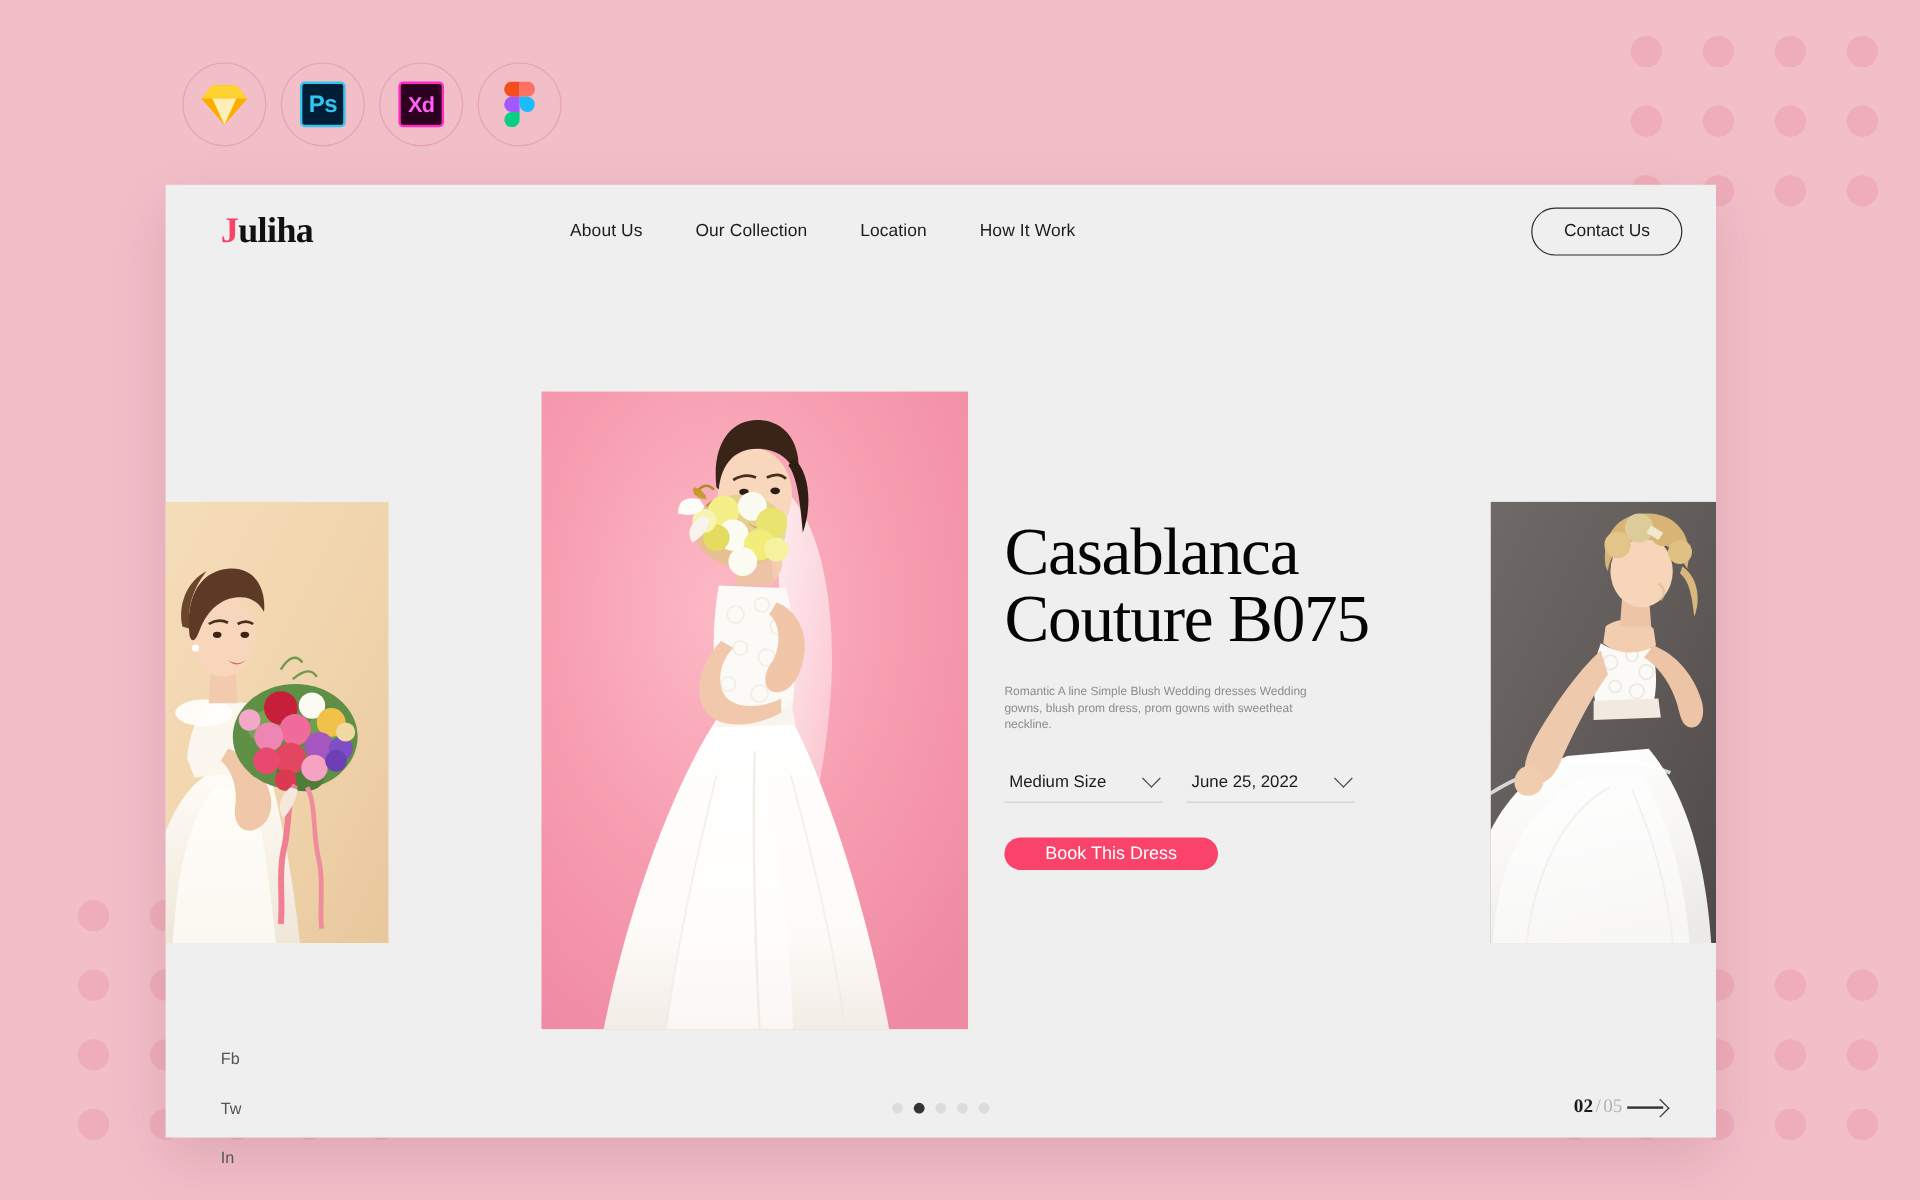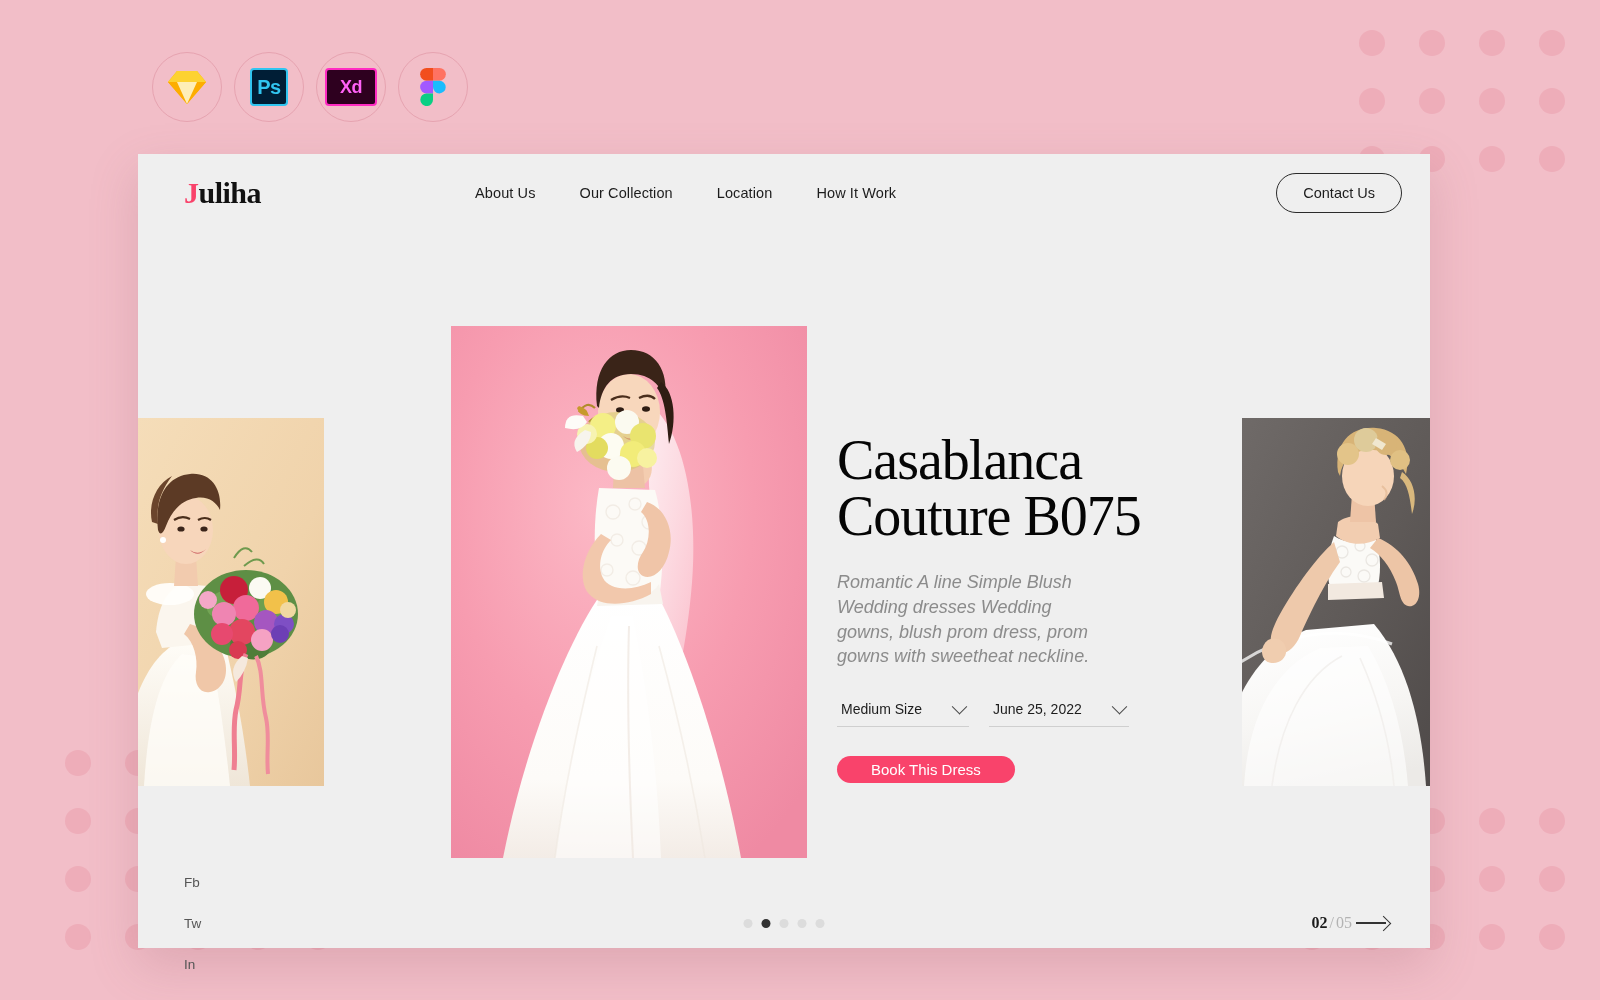--- a/index.html
+++ b/index.html
@@ -78,21 +78,21 @@
     border-radius: 4px;
     color: #31c5f0;
     font-family: "Liberation Sans", sans-serif;
     font-size: 20px;
     font-weight: 700;
     display: flex; align-items: center; justify-content: center;
     letter-spacing: -0.5px;
   }
   
   .ic-xd {
-    width: 52px; height: 38px;
+    width: 38px; height: 38px;
     background: #2e001f;
     border: 2.5px solid #ff2bc2;
     border-radius: 4px;
     color: #ff61f6;
     font-size: 18px;
     font-weight: 700;
     display: flex; align-items: center; justify-content: center;
     letter-spacing: -0.5px;
   }
   
@@ -189,22 +189,21 @@
     font-family: "Liberation Serif", serif;
     font-weight: 400;
     font-size: 56px;
     line-height: 1.0;
     color: #050505;
     letter-spacing: -1px;
     white-space: pre-line;
   }
   #hero-desc {
     margin-top: 26px;
-    font-style: italic;
-    font-size: 18px;
+    font-size: 10px;
     line-height: 1.38;
     color: #8b8b8b;
     width: 268px;
   }
 
   #selector-row {
     margin-top: 32px;
     display: flex;
     gap: 20px;
   }

